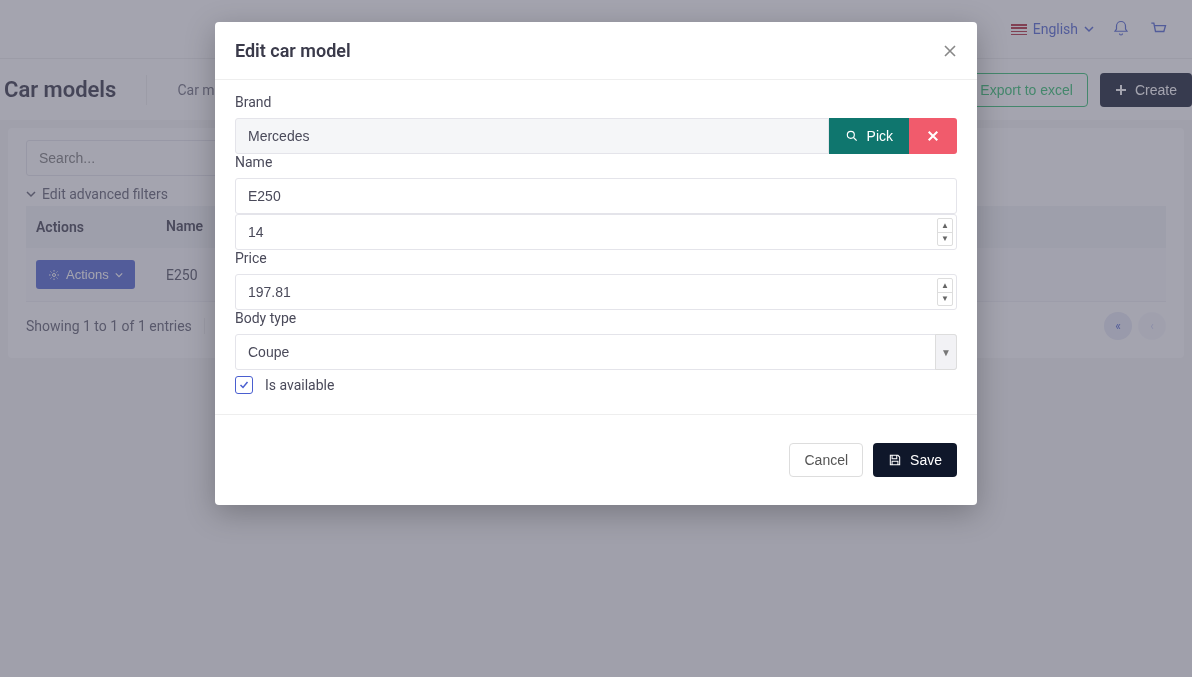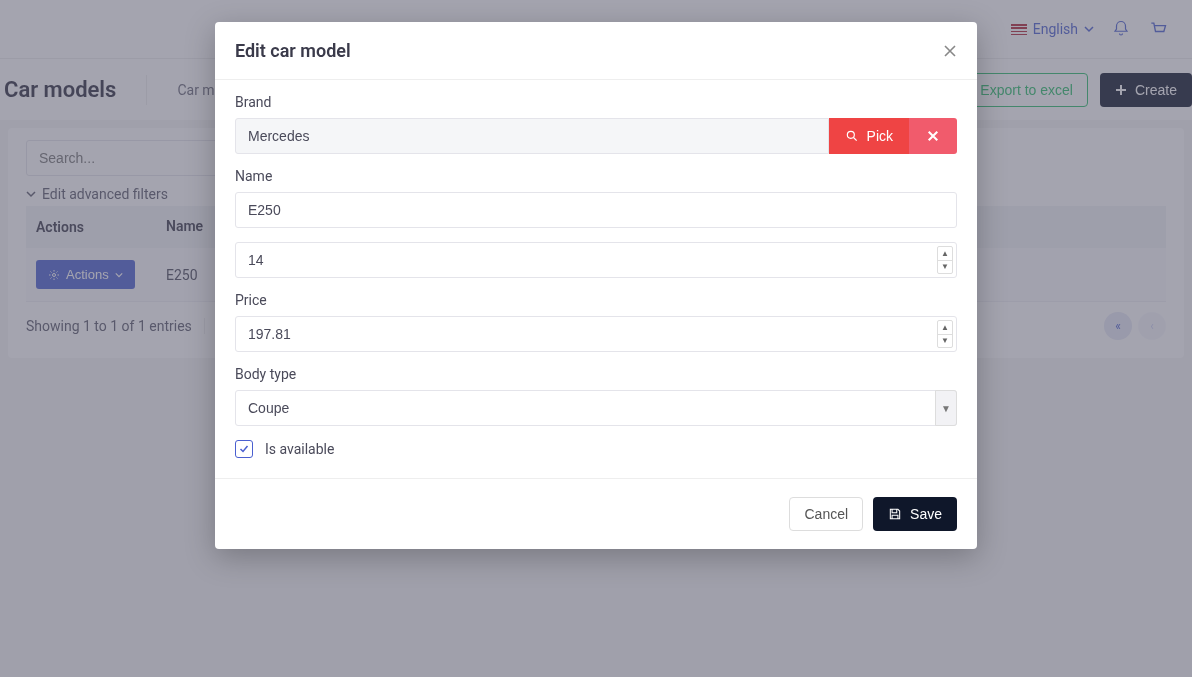--- a/index.html
+++ b/index.html
@@ -93,46 +93,46 @@
   flex-direction:column;
 }
 .modal-header {
   padding: 18px 20px;
   display:flex; align-items:center; justify-content:space-between;
   border-bottom:1px solid #eee;
 }
 .modal-title { font-size:18px; font-weight:600; color:#3a3a4a;}
 .modal-close { background:none; border:none; font-size:20px; color:#999; cursor:pointer; line-height:1;}
 .modal-body { padding: 14px 20px 20px 20px; }
-.form-group { margin-bottom: 14px; }
+.form-group { }
 .form-label { display:block; margin-bottom:8px; color:#4a4a5a; font-size:14px;}
 .input-row { display:flex; }
 .form-control {
   width:100%;
   padding: 8px 12px;
   border:1px solid #e4e4ea;
   border-radius:3px;
   font-size:14px;
   color:#4a4a5a;
   background:#fff;
   height:36px;
 }
 .form-control[readonly]{ background:#f5f6f8; }
 .form-control.number { padding-right:22px; }
 .number-wrap { position:relative; flex:1; }
 .spinners { position:absolute; right:4px; top:4px; bottom:4px; width:16px; border:1px solid #ddd; border-radius:2px; display:flex; flex-direction:column; font-size:8px; color:#666;}
 .spinners div{ flex:1; display:flex; align-items:center; justify-content:center; cursor:pointer;}
 .spinners div:first-child{border-bottom:1px solid #ddd;}
 .select-wrap { position:relative; }
 .select-caret { position:absolute; right:0; top:0; bottom:0; width:22px; background:#f2f2f5; border:1px solid #ddd; border-radius:0 3px 3px 0; display:flex; align-items:center; justify-content:center; color:#777; font-size:10px; pointer-events:none;}
-.btn-pick { background:#ef4444; color:#fff; border:none; padding:0 16px; display:inline-flex; align-items:center; gap:8px; cursor:pointer; font-size:14px;}
+.btn-pick { background:#0f766e; color:#fff; border:none; padding:0 16px; display:inline-flex; align-items:center; gap:8px; cursor:pointer; font-size:14px;}
 .btn-clear { background:#f15b6c; color:#fff; border:none; padding:0 18px; cursor:pointer; display:inline-flex; align-items:center; justify-content:center;}
 .checkbox-row { display:flex; align-items:center; gap:12px; margin-top:6px;}
 .cb { width:18px; height:18px; border:1px solid #4a5fd0; border-radius:3px; display:flex; align-items:center; justify-content:center; color:#4a5fd0; font-size:12px; cursor:pointer;}
-.modal-footer { padding: 18px 20px; border-top:1px solid #eee; display:flex; justify-content:flex-end; gap:10px;}
+.modal-footer { padding: 28px 20px; border-top:1px solid #eee; display:flex; justify-content:flex-end; gap:10px;}
 svg { display:block; }
 </style>
 </head>
 <body>
 
 <div class="topbar">
   <div class="lang">
     <span class="flag"></span>
     <span>English</span>
     <svg width="10" height="10" viewBox="0 0 10 10">

